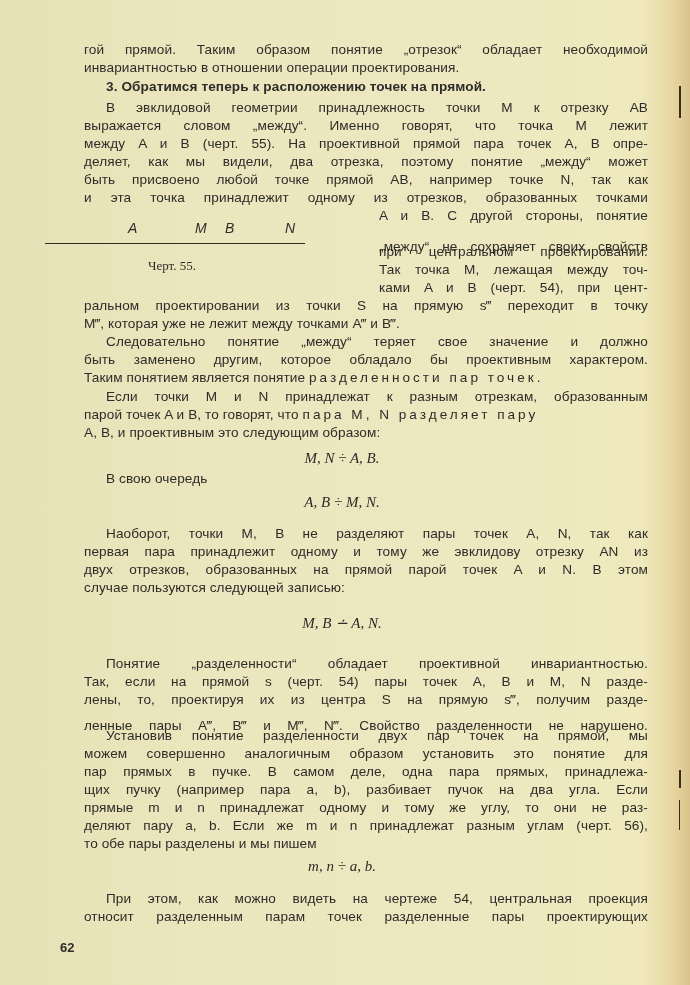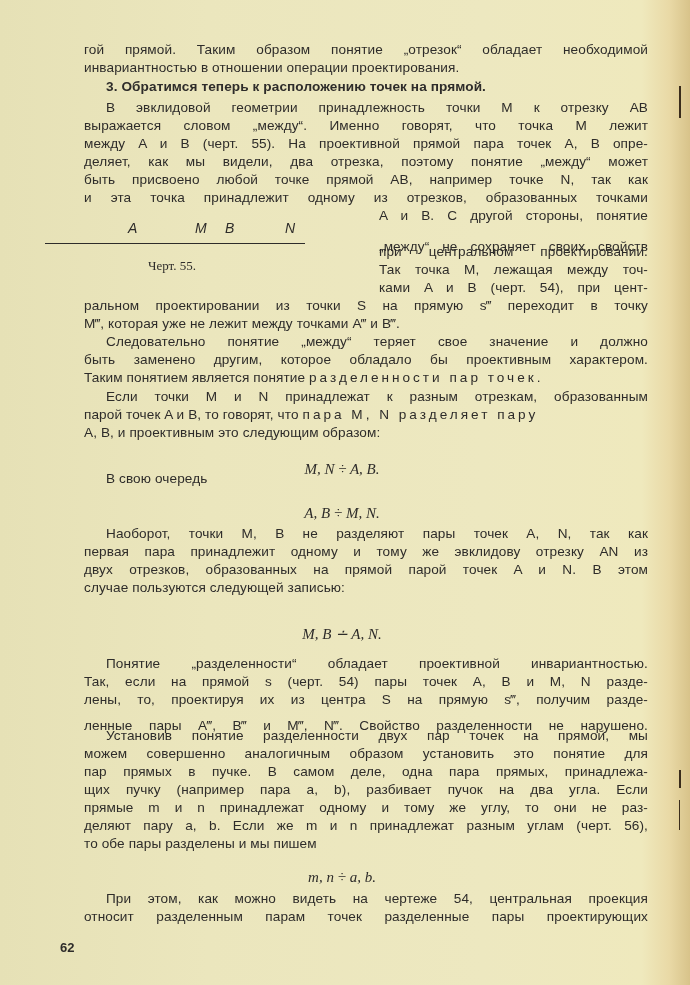--- a/index.html
+++ b/index.html
@@ -18,21 +18,21 @@
     font-family: "Liberation Sans Narrow", "Liberation Sans", sans-serif;
     letter-spacing: 0.1px;
     transform-origin: left top;
     margin-left: 24px;
   }
   .line.last { text-align-last: left; }
   .ind { padding-left: 22px; box-sizing: border-box; }
   .narrow { left: 295px; width: 269px; }
   .formula {
     position: absolute; left: 0; width: 564px; text-align: center;
-    font-family: "Liberation Serif", serif; font-style: italic; font-size: 15px; margin-top: 11px;
+    font-family: "Liberation Serif", serif; font-style: italic; font-size: 15px;
   }
   .spaced { letter-spacing: 3px; }
   .fig { position: absolute; left: 55px; top: 220px; width: 290px; height: 50px; }
   .fig .lbl { position: absolute; top: 0; font-family: "Liberation Sans", sans-serif; font-style: italic; font-size: 14px; }
   .fig .axis { position: absolute; left: 0; top: 23px; width: 260px; height: 0; border-top: 1.6px solid #2e2c2a; }
   .caption { position: absolute; left: 88px; top: 258px; font-size: 13px; font-family: "Liberation Serif", serif; }
   .pnum { position: absolute; left: 0; top: 940px; font-size: 13px; font-weight: bold; font-family: "Liberation Sans Narrow", "Liberation Sans", sans-serif; }
   .edge-mark { position: absolute; left: 679px; width: 2px; background: #3a2c1c; }
 </style>
 </head>

